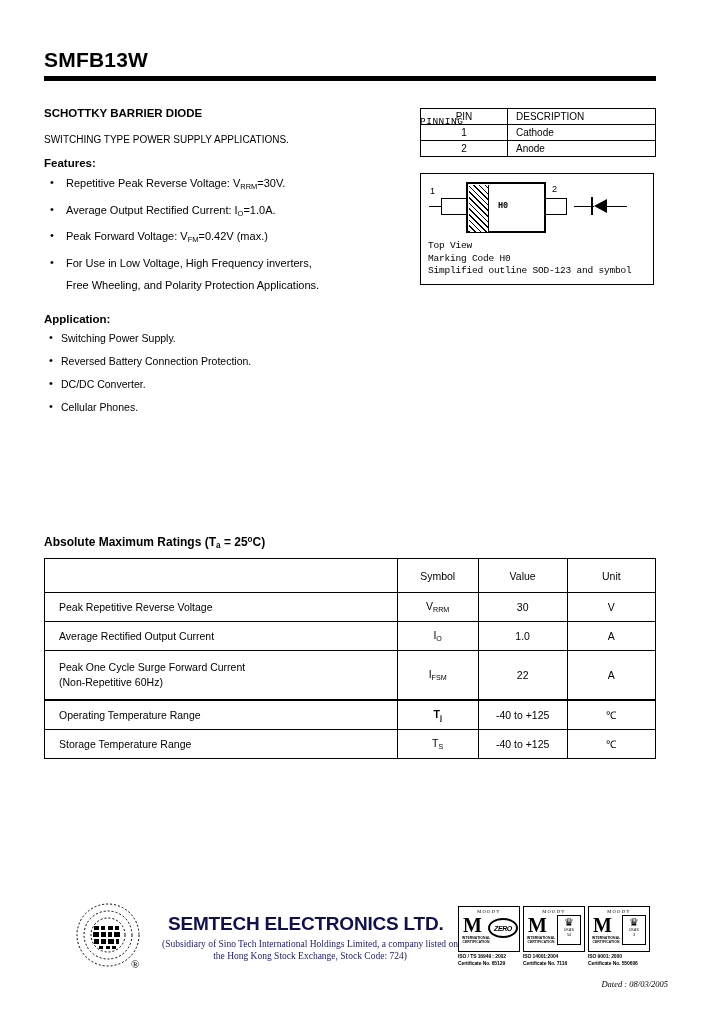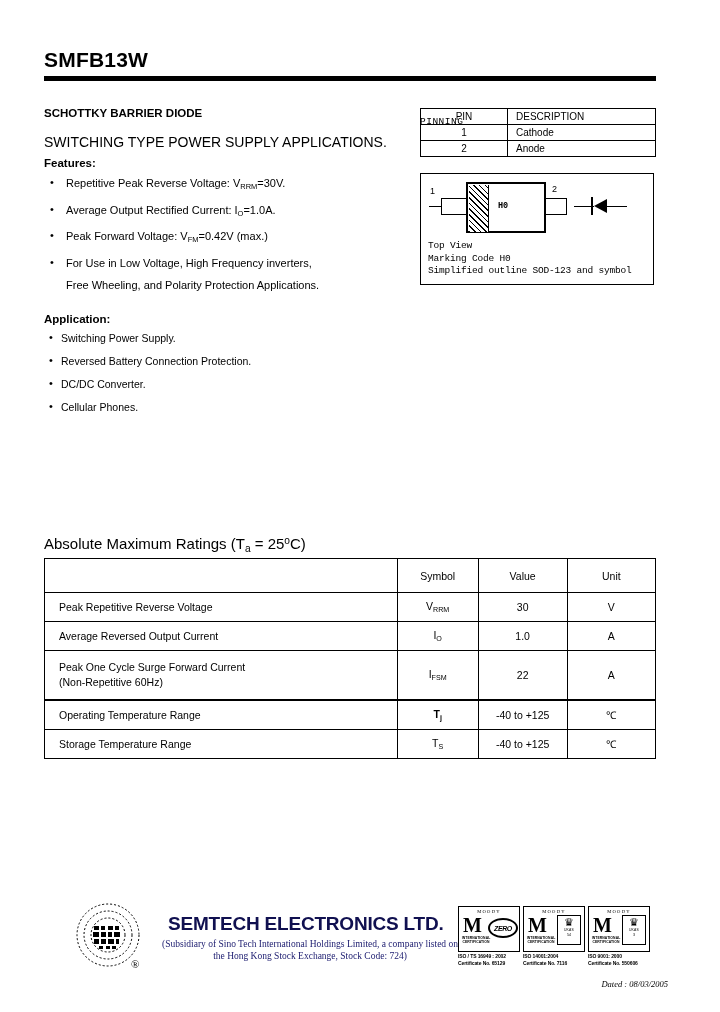--- a/index.html
+++ b/index.html
@@ -42,21 +42,21 @@
   }
 
   
   .sec-heading {
     position: absolute;
     font-size: 11.5px;
     font-weight: bold;
   }
   .sub-line {
     position: absolute;
-    font-size: 14px;
+    font-size: 10px;
   }
   .feat-list {
     position: absolute;
     left: 48px;
     top: 176px;
     width: 360px;
     margin: 0;
     padding: 0;
     list-style: none;
     font-size: 11px;
@@ -208,22 +208,22 @@
     line-height: 12.5px;
     letter-spacing: -0.2px;
     white-space: nowrap;
   }
 
   
   .ratings-title {
     position: absolute;
     left: 44px;
     top: 535px;
-    font-size: 15px;
-    font-weight: normal;
+    font-size: 12px;
+    font-weight: bold;
   }
   .ratings-table {
     position: absolute;
     left: 44px;
     top: 558px;
     width: 612px;
     border-collapse: collapse;
     font-size: 10.5px;
   }
   .ratings-table td {
@@ -451,21 +451,21 @@
       </tr>
 
       <tr class="r">
         <td class="c-param">Peak Repetitive Reverse Voltage</td>
         <td class="c-sym"><span>V</span><sub>RRM</sub></td>
         <td class="c-val">30</td>
         <td class="c-unit">V</td>
       </tr>
 
       <tr class="r">
-        <td class="c-param">Average Reversed Output Current</td>
+        <td class="c-param">Average Rectified Output Current</td>
         <td class="c-sym"><span>I</span><sub>O</sub></td>
         <td class="c-val">1.0</td>
         <td class="c-unit">A</td>
       </tr>
 
       <tr class="tall">
         <td class="c-param">
           <div>Peak One Cycle Surge Forward Current</div>
           <div>(Non-Repetitive 60Hz)</div>
         </td>

